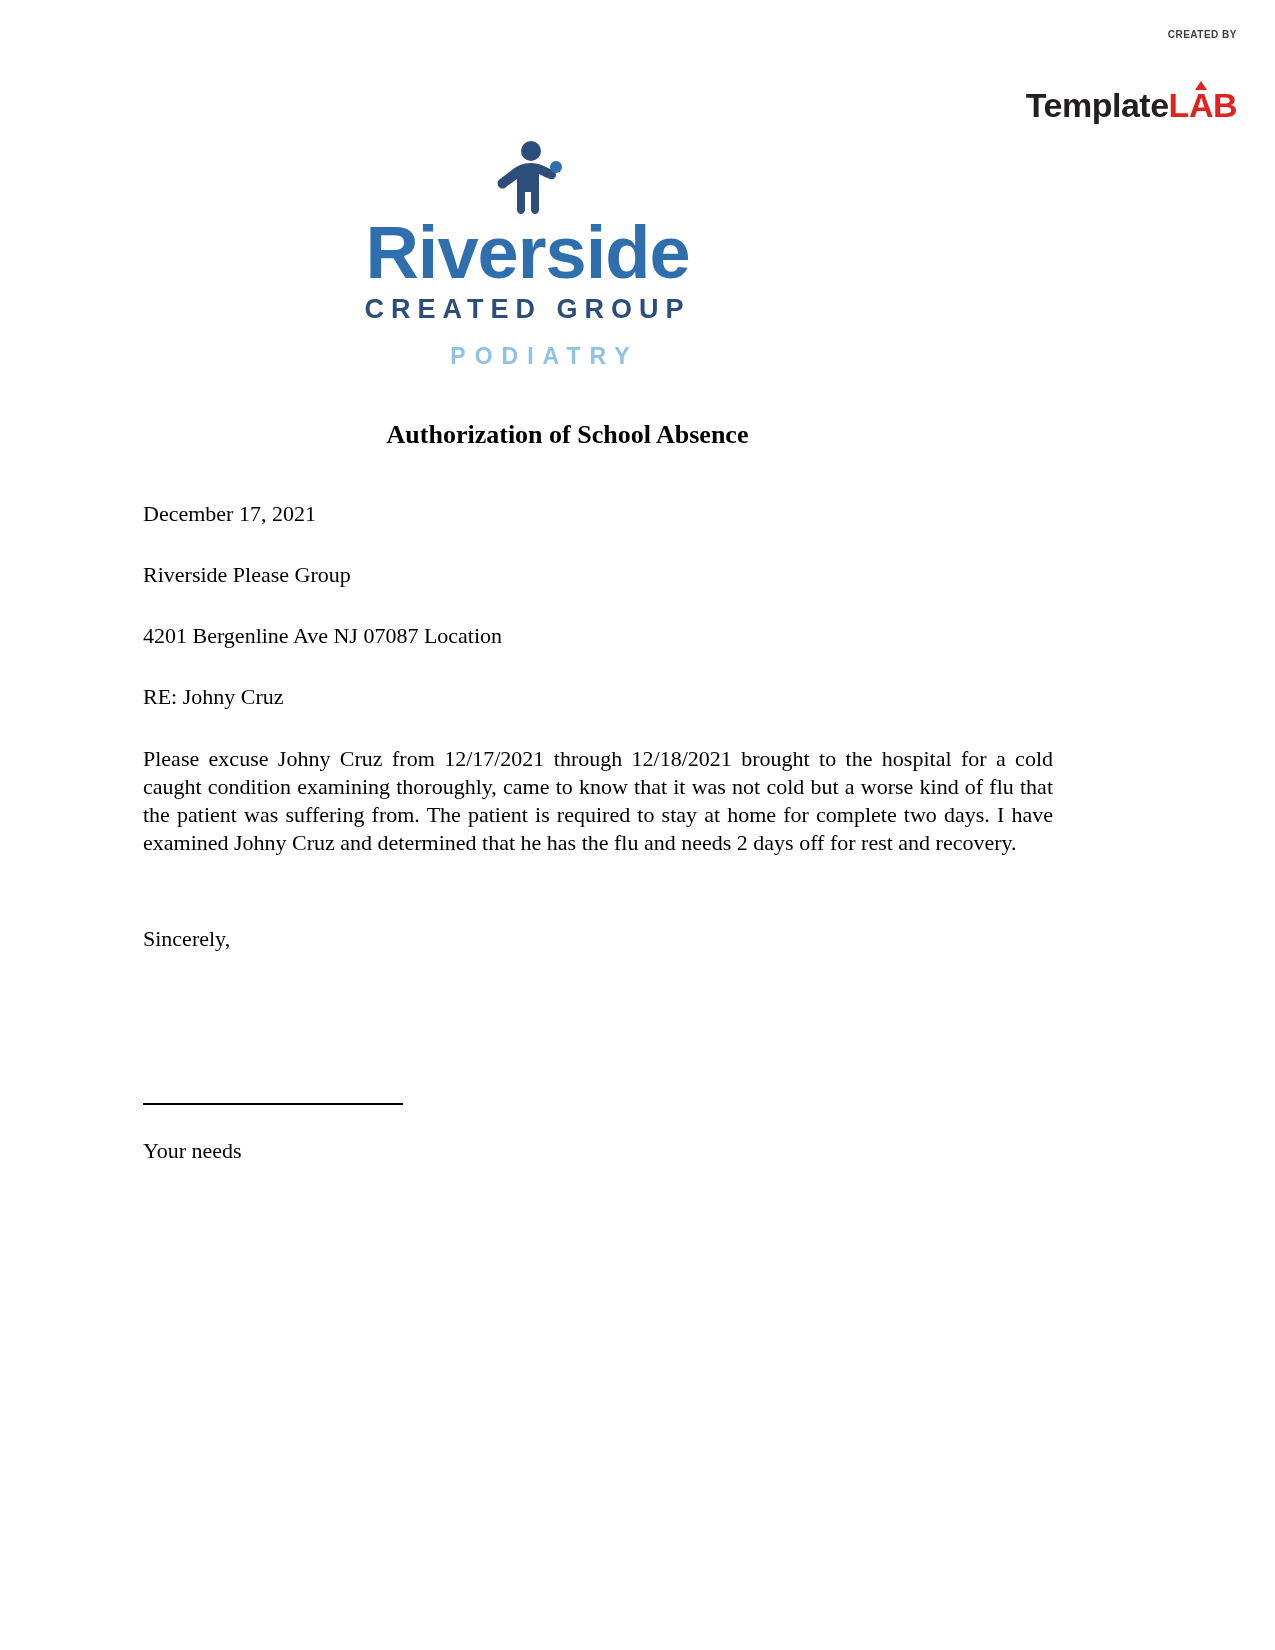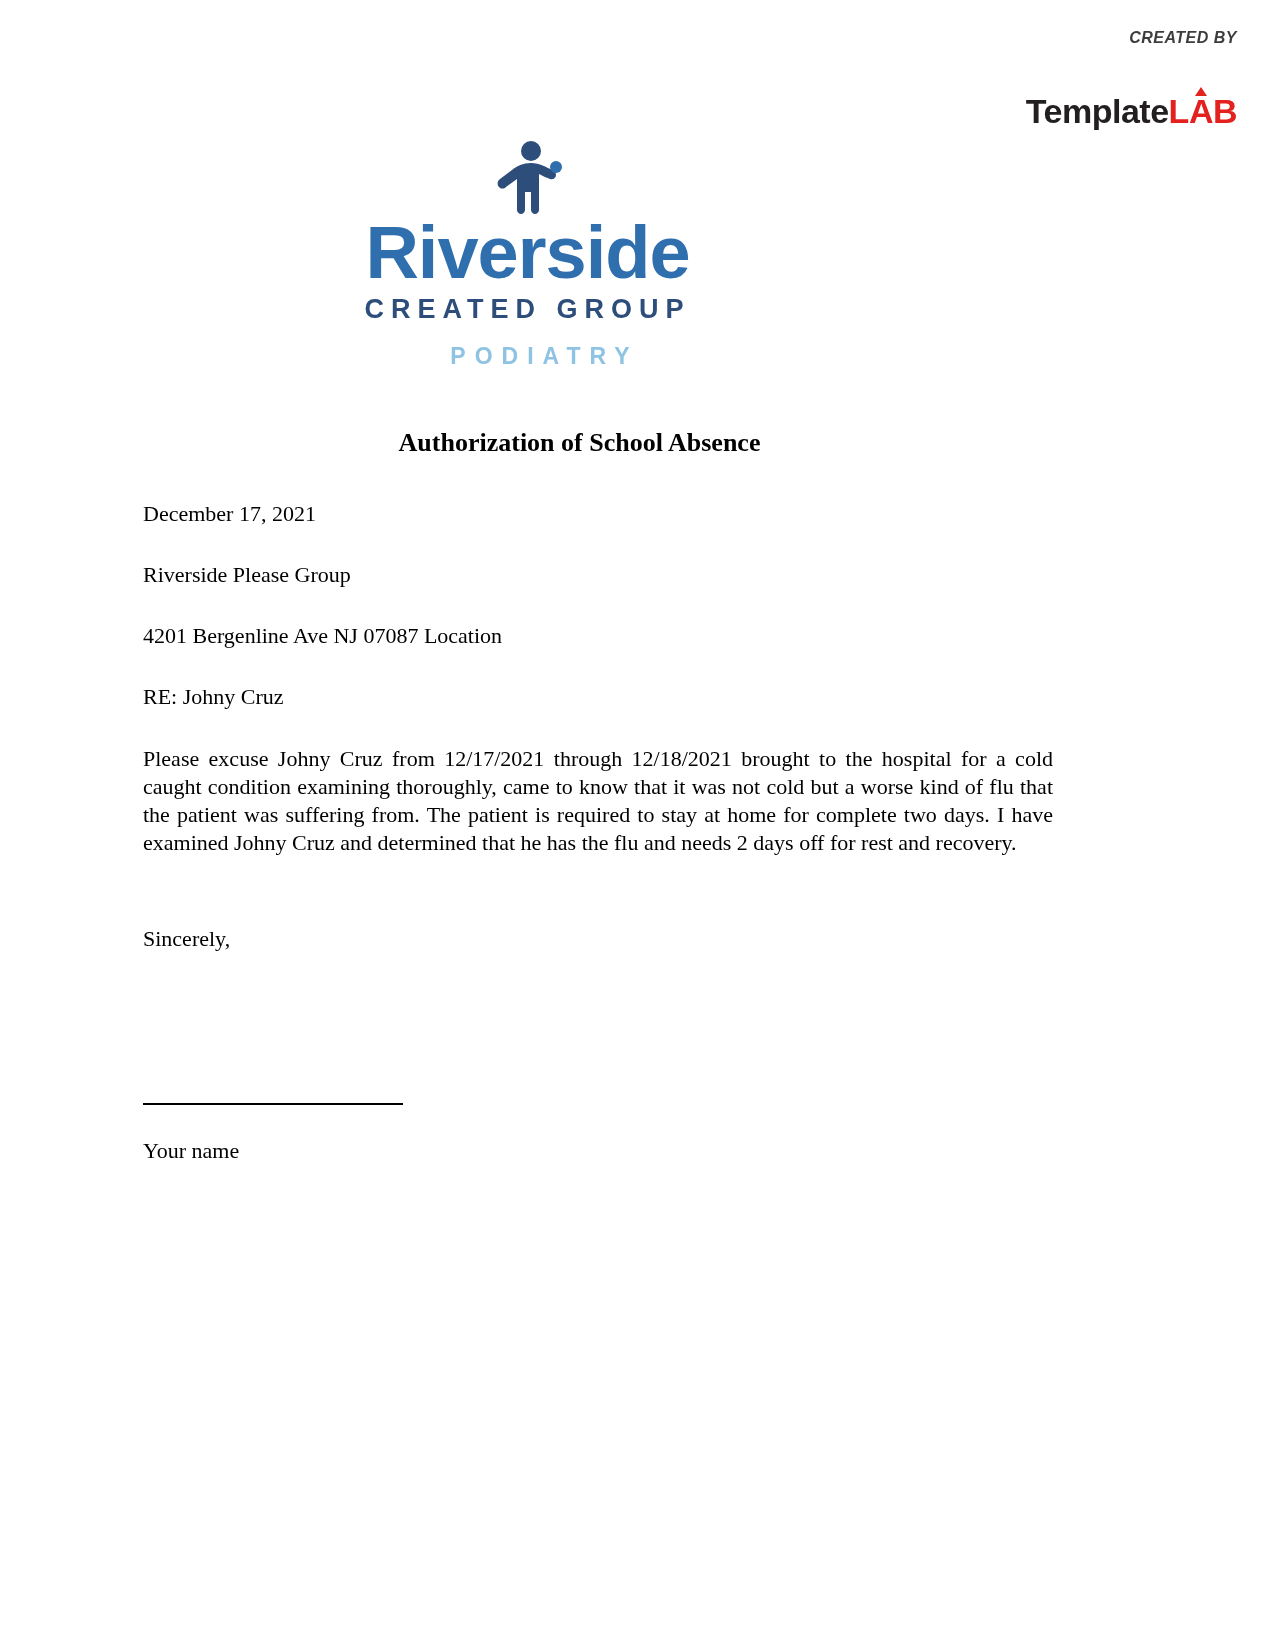--- a/index.html
+++ b/index.html
@@ -20,26 +20,25 @@
   .tlab {
     position: absolute;
     top: 30px;
     right: 38px;
     text-align: right;
     line-height: 1;
     user-select: none;
   }
   .tlab-created {
     font-family: "Liberation Sans", sans-serif;
-    font-size: 16px;
+    font-size: 10px;
     font-weight: bold;
     letter-spacing: 0.5px;
     color: #3d3d3d;
     margin-bottom: 2px;
-    font-style: italic;
   }
   .tlab-word {
     font-family: "Liberation Sans", sans-serif;
     font-size: 34px;
     font-weight: bold;
     letter-spacing: -0.5px;
     white-space: nowrap;
     margin-top: 48px;
   }
   .tlab-dark { color: #231f20; }
@@ -97,27 +96,26 @@
     color: #8fc3e3;
     letter-spacing: 9px;
     margin-top: 18px;
     padding-left: 34px;
   }
 
   
   .doc-title {
     position: absolute;
     top: 420px;
-    left: 12px;
+    left: 0;
     width: 1135px;
     text-align: center;
     font-size: 26px;
     font-weight: bold;
     font-family: "Liberation Serif", serif;
-    margin-top: 8px;
   }
   .letter {
     position: absolute;
     top: 500px;
     left: 143px;
     width: 910px;
     font-size: 22px;
     line-height: 1.28;
   }
   .letter p {
@@ -168,14 +166,14 @@
 <div class="doc-title">Authorization of School Absence</div>
 
 <div class="letter">
   <p>December 17, 2021</p>
   <p>Riverside Please Group</p>
   <p>4201 Bergenline Ave NJ 07087 Location</p>
   <p>RE: Johny Cruz</p>
   <p class="body-para">Please excuse Johny Cruz from 12/17/2021 through 12/18/2021 brought to the hospital for a cold caught condition examining thoroughly, came to know that it was not cold but a worse kind of flu that the patient was suffering from. The patient is required to stay at home for complete two days. I have examined Johny Cruz and determined that he has the flu and needs 2 days off for rest and recovery.</p>
   <p class="sincerely">Sincerely,</p>
   <div class="sig-line"></div>
-  <div class="your-name">Your name</div>
+  <div class="your-name">Your needs</div>
 </div>
 
 </body></html>

